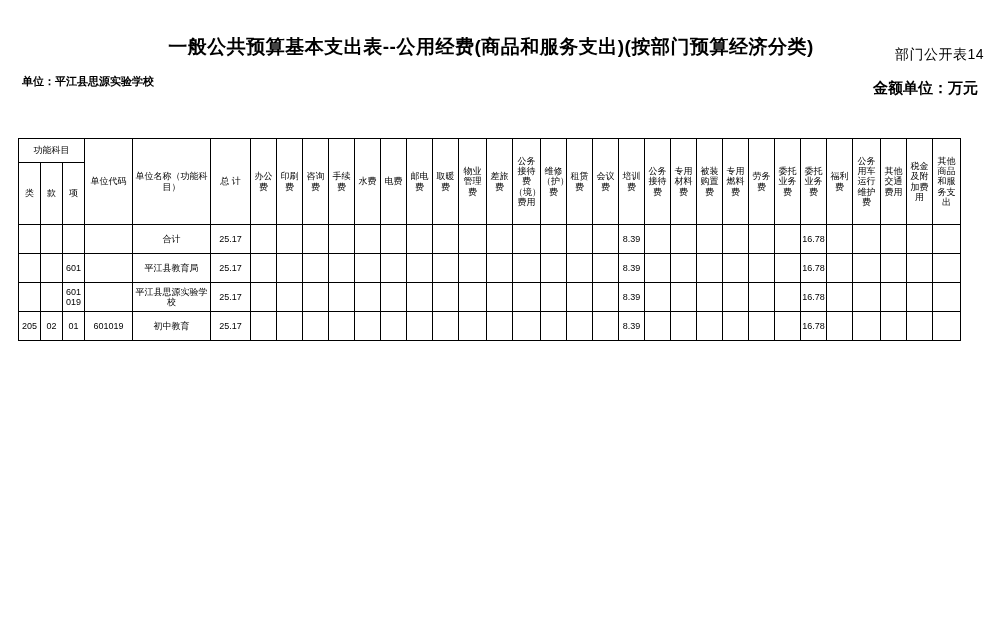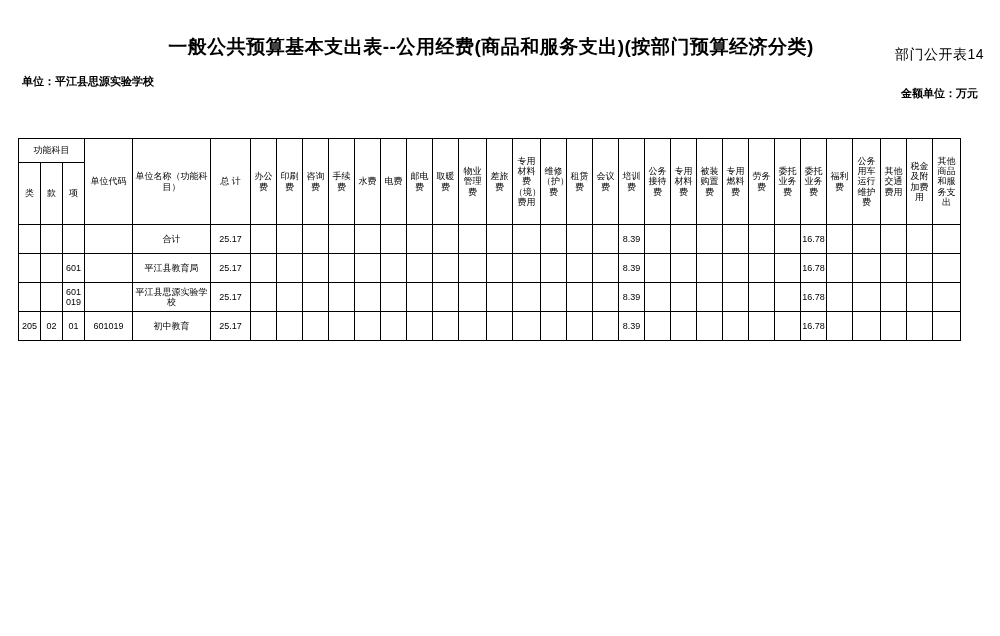--- a/index.html
+++ b/index.html
@@ -44,22 +44,22 @@
   .meta-left {
     position: absolute;
     left: 22px;
     top: 0;
     font-size: 11px;
     font-weight: bold;
   }
   .meta-right {
     position: absolute;
     right: 22px;
-    top: 12px;
-    font-size: 11px;
+    top: 5px;
+    font-size: 15px;
     font-weight: bold;
   }
   .table-wrap {
     position: absolute;
     left: 18px;
     top: 104px;
     width: 964px;
   }
   table.budget {
     border-collapse: collapse;
@@ -164,21 +164,21 @@
           <th rowspan="2" class="vtext">办公费</th>
           <th rowspan="2" class="vtext">印刷费</th>
           <th rowspan="2" class="vtext">咨询费</th>
           <th rowspan="2" class="vtext">手续费</th>
           <th rowspan="2" class="vtext">水费</th>
           <th rowspan="2" class="vtext">电费</th>
           <th rowspan="2" class="vtext">邮电费</th>
           <th rowspan="2" class="vtext">取暖费</th>
           <th rowspan="2" class="vtext">物业管理费</th>
           <th rowspan="2" class="vtext">差旅费</th>
-          <th rowspan="2" class="vtext">专用材料费（境）费用</th>
+          <th rowspan="2" class="vtext">公务接待费（境）费用</th>
           <th rowspan="2" class="vtext">维修（护）费</th>
           <th rowspan="2" class="vtext">租赁费</th>
           <th rowspan="2" class="vtext">会议费</th>
           <th rowspan="2" class="vtext">培训费</th>
           <th rowspan="2" class="vtext">公务接待费</th>
           <th rowspan="2" class="vtext">专用材料费</th>
           <th rowspan="2" class="vtext">被装购置费</th>
           <th rowspan="2" class="vtext">专用燃料费</th>
           <th rowspan="2" class="vtext">劳务费</th>
           <th rowspan="2" class="vtext">委托业务费</th>

